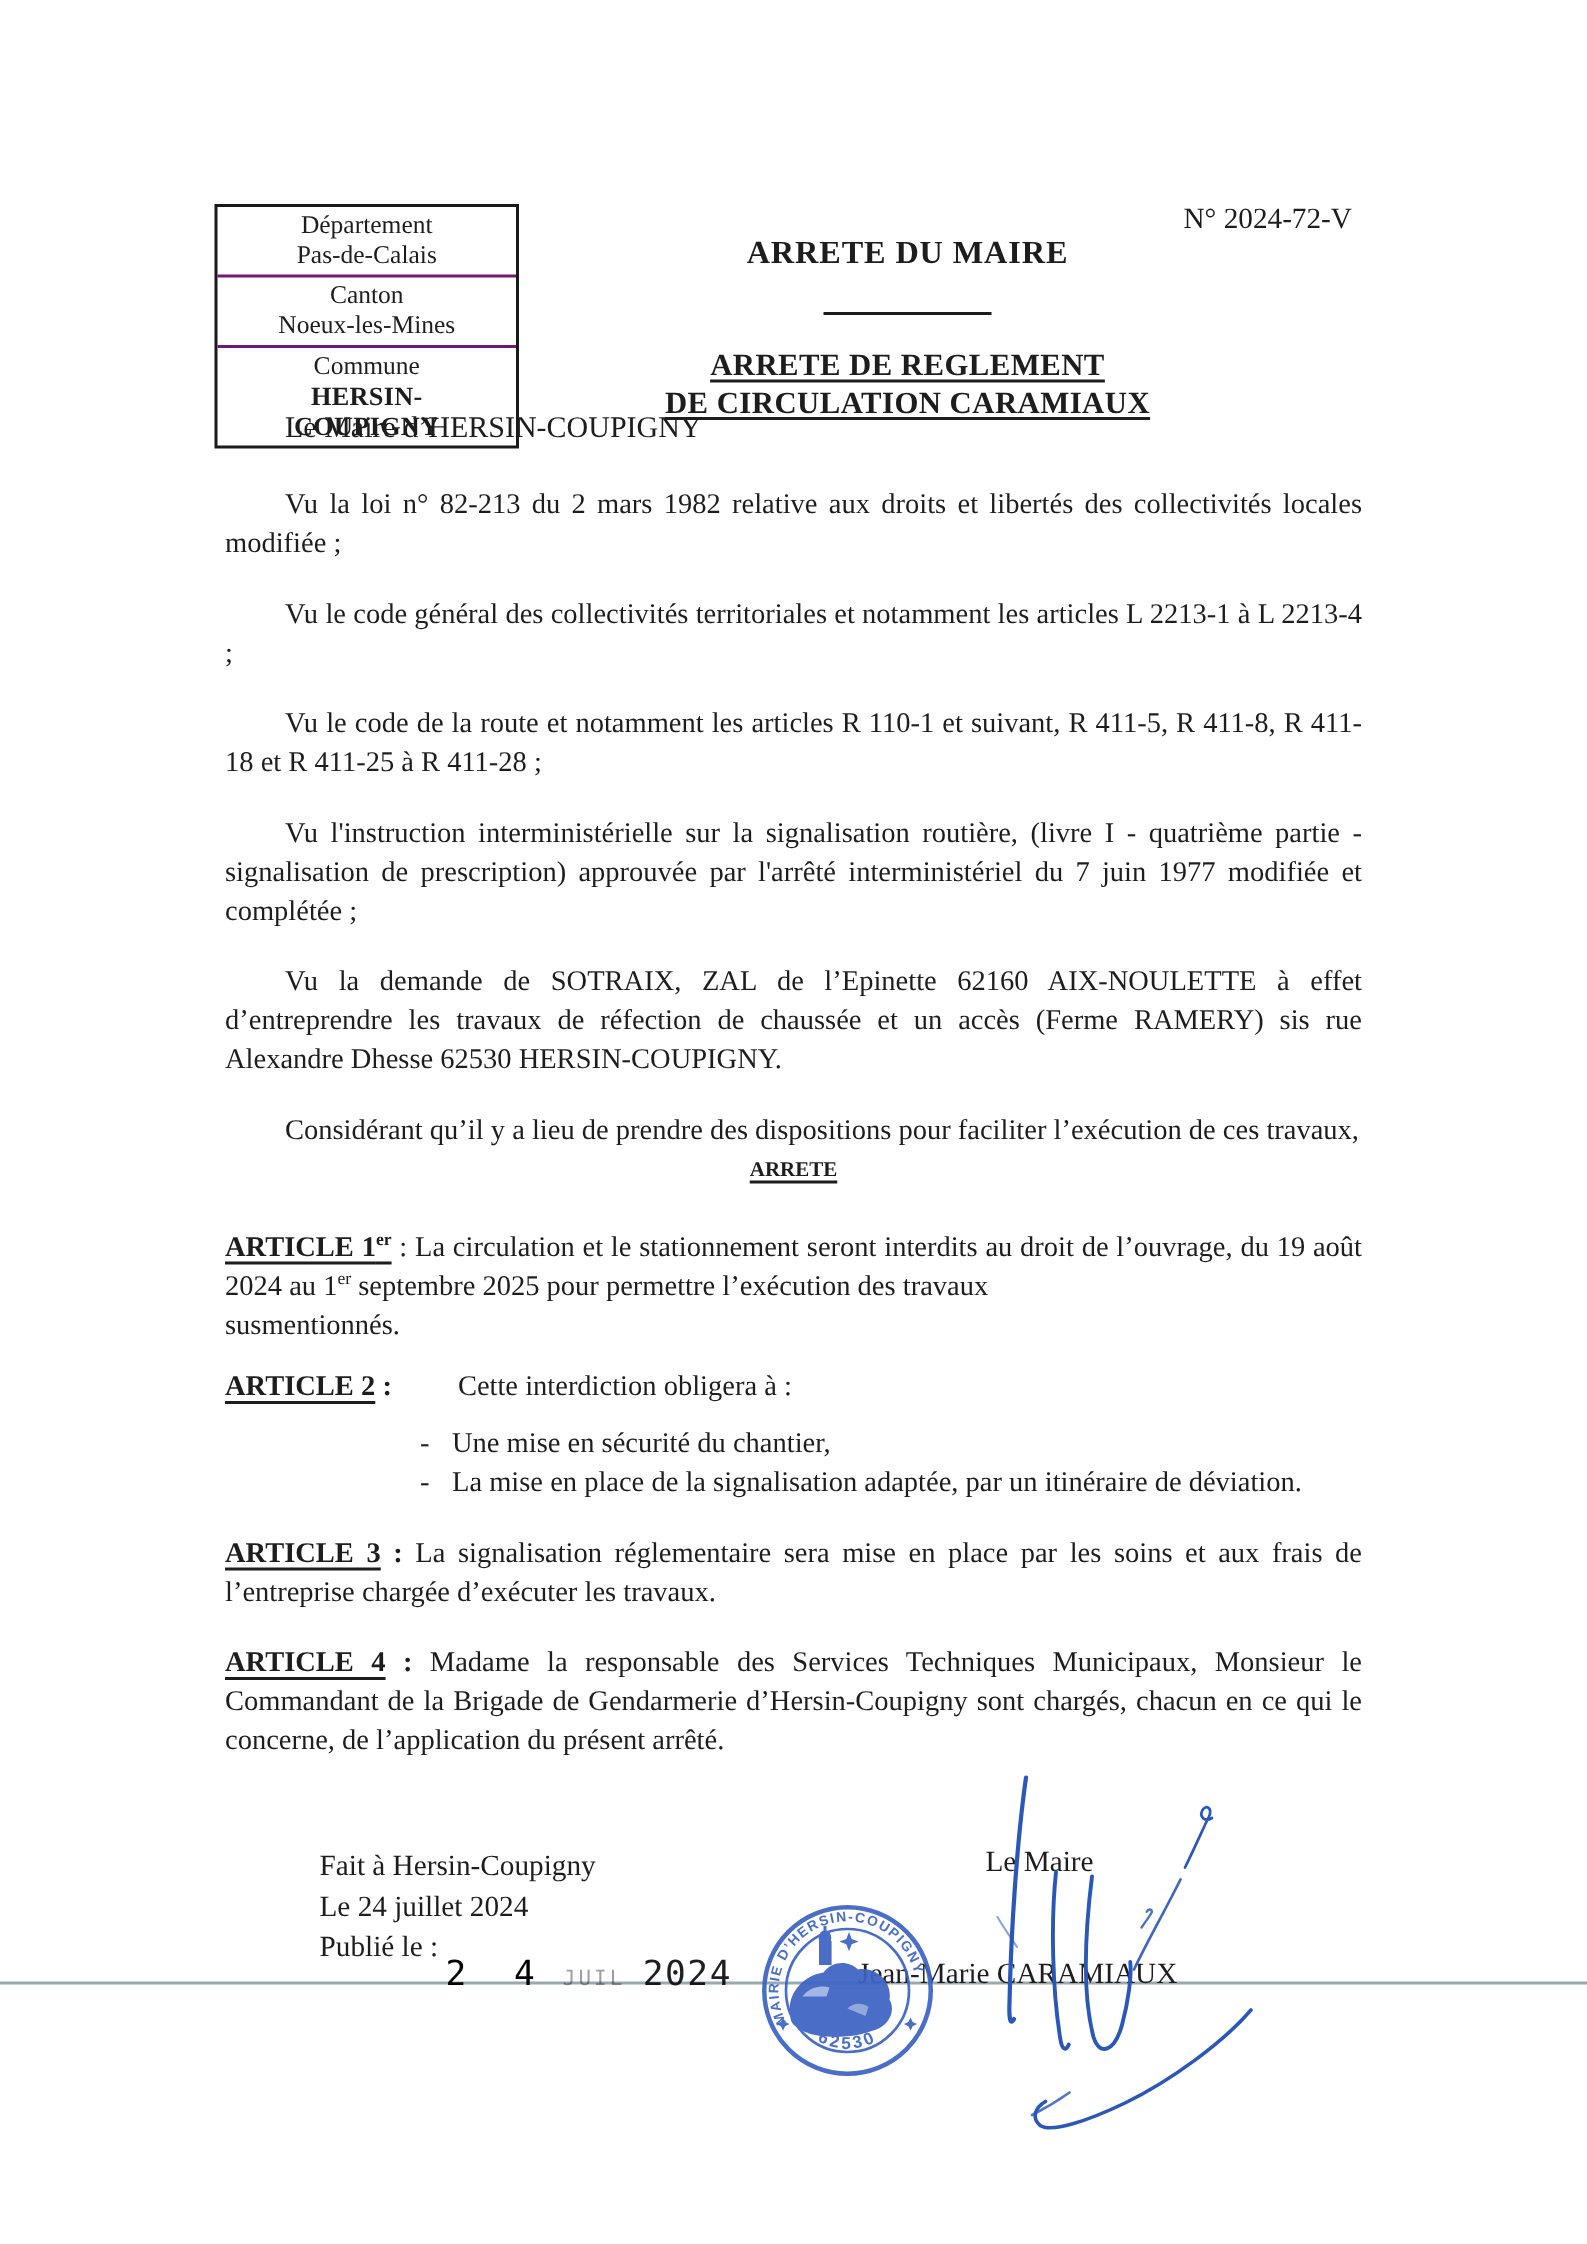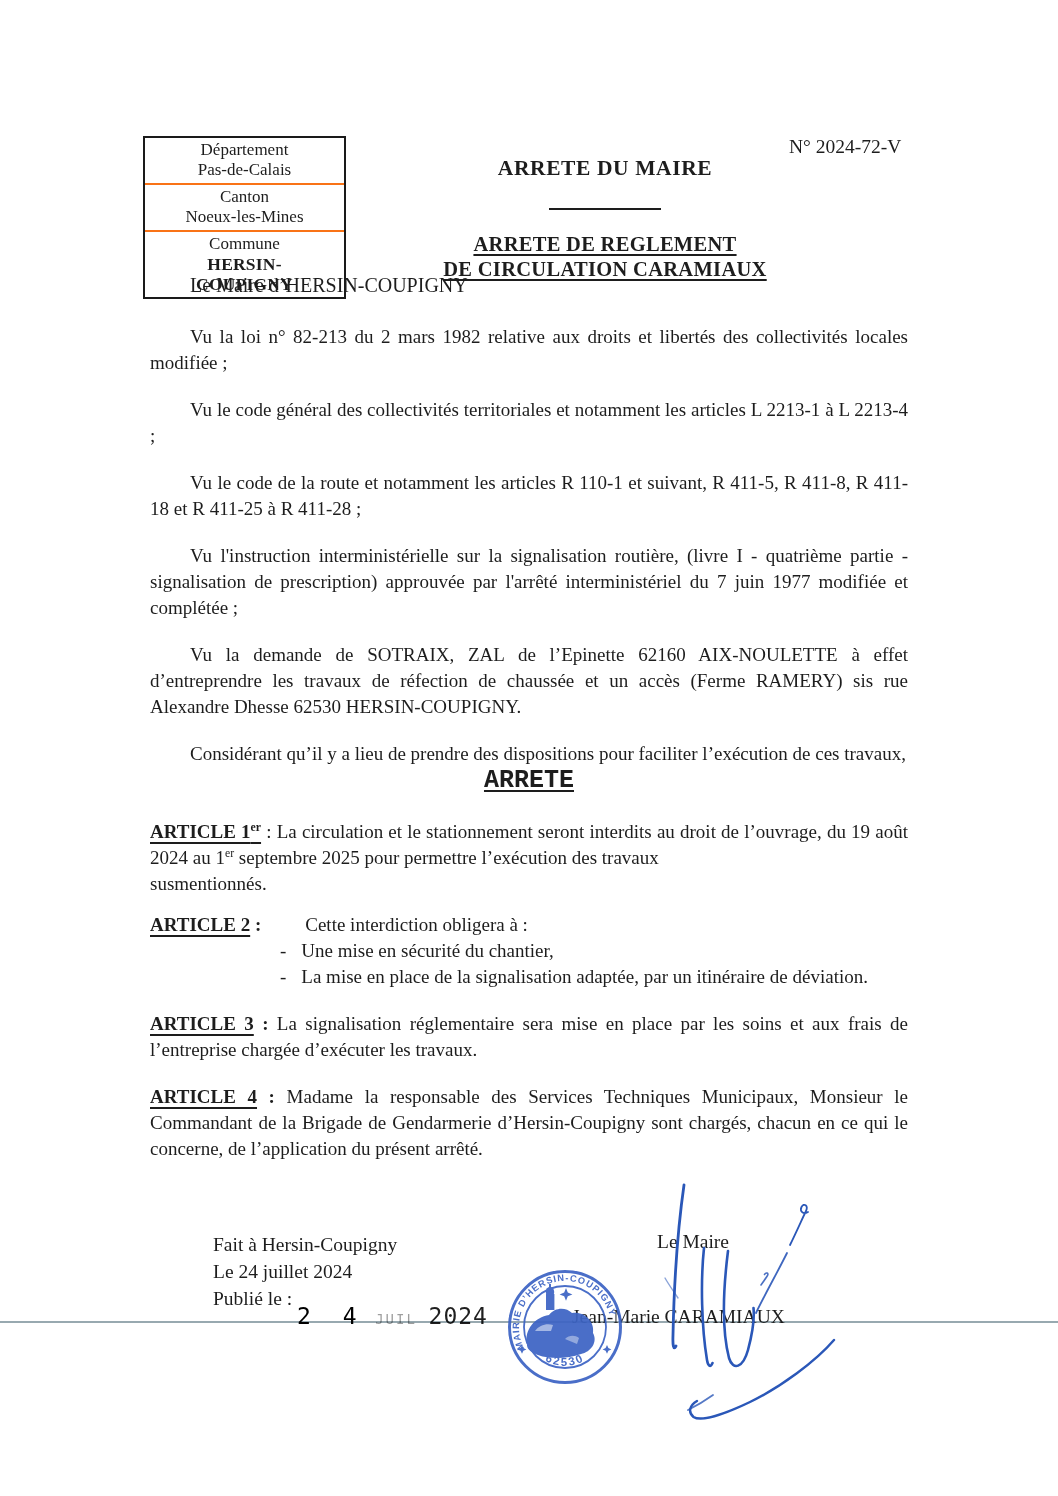--- a/index.html
+++ b/index.html
@@ -8,46 +8,46 @@
     background:#ffffff; overflow:hidden;
     font-family:"Liberation Serif", serif; color:#1d1d1d;
     -webkit-font-smoothing:antialiased;
   }
   
   .commune-box {
     position:absolute; left:143px; top:136px; width:199px;
     border:2px solid #1a1a1a; text-align:center; font-size:17px; line-height:20px;
   }
   .box-cell { padding:2px 18px 3px; }
-  .box-cell + .box-cell { border-top:2px solid #f97316; }
+  .box-cell + .box-cell { border-top:2px solid #701a75; }
   .box-cell .commune-name { font-weight:bold; font-size:17.5px; letter-spacing:.2px; }
   .doc-number { position:absolute; left:789px; top:136px; font-size:19.5px; }
   .title-wrap { position:absolute; left:157px; top:156px; width:896px; text-align:center; }
   .main-title { font-size:21.5px; font-weight:bold; letter-spacing:.6px; }
   .title-rule { width:112px; border-top:2px solid #1d1d1d; margin:27px auto 0; }
   .subtitle { margin-top:22px; font-size:20.5px; font-weight:bold; line-height:25px; letter-spacing:.3px; }
   .subtitle div { text-decoration:underline; text-decoration-thickness:2px; text-underline-offset:3px; }
   .issuer { position:absolute; left:190px; top:274px; font-size:20px; }
   
   .body-flow {
     position:absolute; left:150px; top:324px; width:758px;
     font-size:19px; line-height:26px; text-align:justify; hyphens:none;
   }
   .body-flow p { margin:0 0 21px; }
   p.recital { text-indent:40px; }
   p.recital.last { margin-bottom:1px; }
   sup { font-size:.62em; line-height:0; }
   .decree-heading {
-    margin:0 0 25px; text-align:center; font-size:25px; font-weight:bold;
-    text-decoration:underline; text-decoration-thickness:2px; text-underline-offset:3px;font-family:Liberation Mono, monospace;
+    margin:0 0 25px; text-align:center; font-size:14px; font-weight:bold;
+    text-decoration:underline; text-decoration-thickness:2px; text-underline-offset:3px;
   }
   .alabel { font-weight:bold; text-decoration:underline; text-decoration-thickness:2px; text-underline-offset:4px; }
   .asep-b { font-weight:bold; }
   p.article-1 { margin-bottom:15px; }
-  p.article-2-head { margin-bottom:0; }
+  p.article-2-head { margin-bottom:12px; }
   .a2gap { display:inline-block; width:44px; }
   .a2list { margin:0 0 21px 95px; width:663px; }
   .a2item { text-align:justify; text-indent:35px; line-height:26px; }
   .a2item .dash { padding-right:15px; }
   
   .footer-left { position:absolute; left:213px; top:1231px; font-size:19.5px; line-height:27px; }
   .maire-title { position:absolute; left:657px; top:1231px; font-size:19.5px; }
   .signatory-name { position:absolute; left:572px; top:1306px; font-size:19.5px; }
   .scan-line { position:absolute; left:0; top:1321px; width:1058px; border-top:2px solid #7e949c; opacity:.8; }
   .date-stamp {

